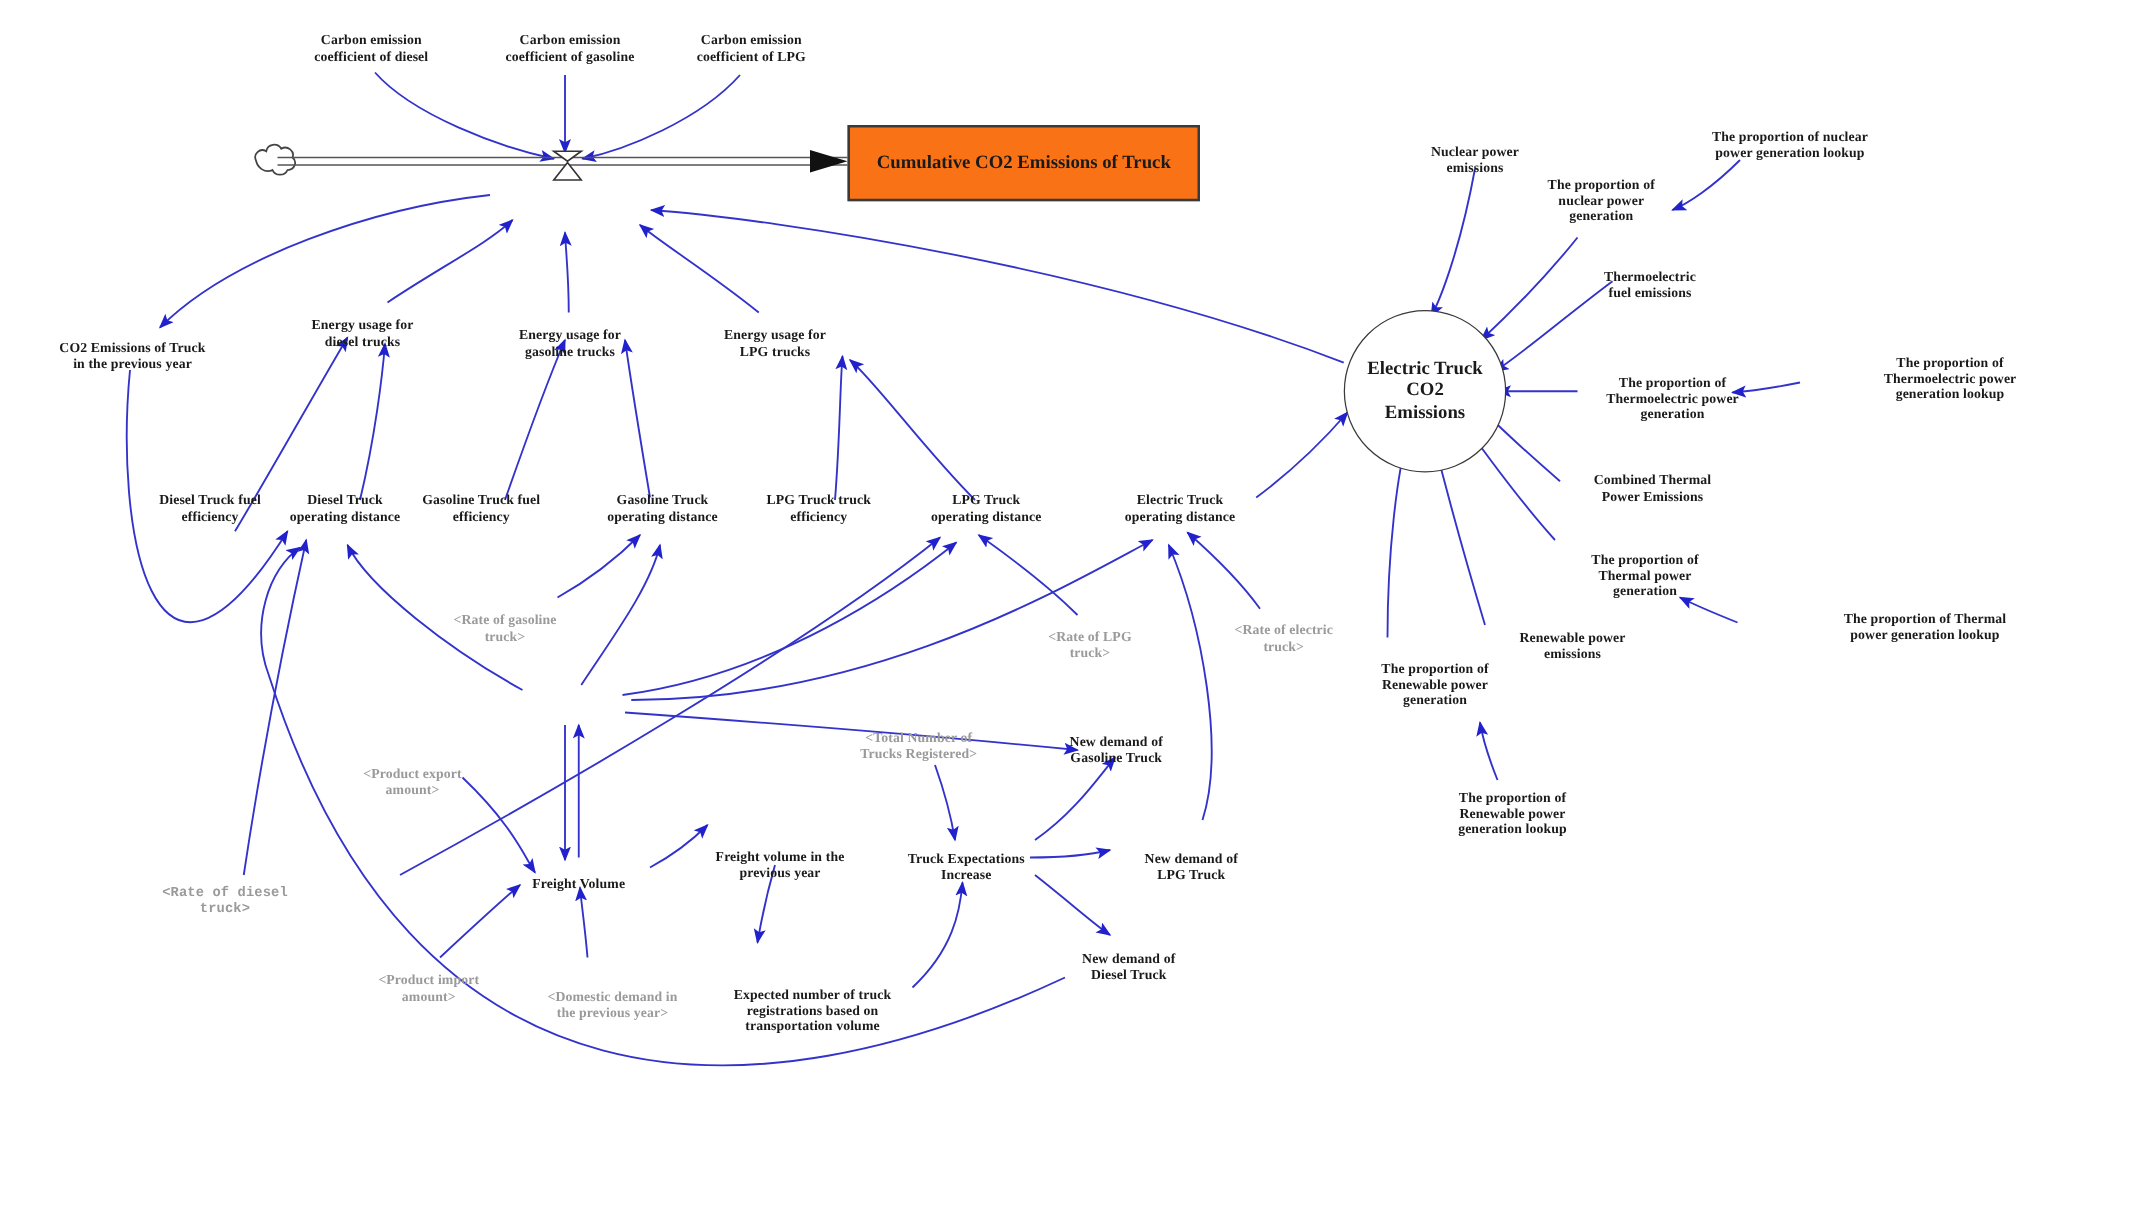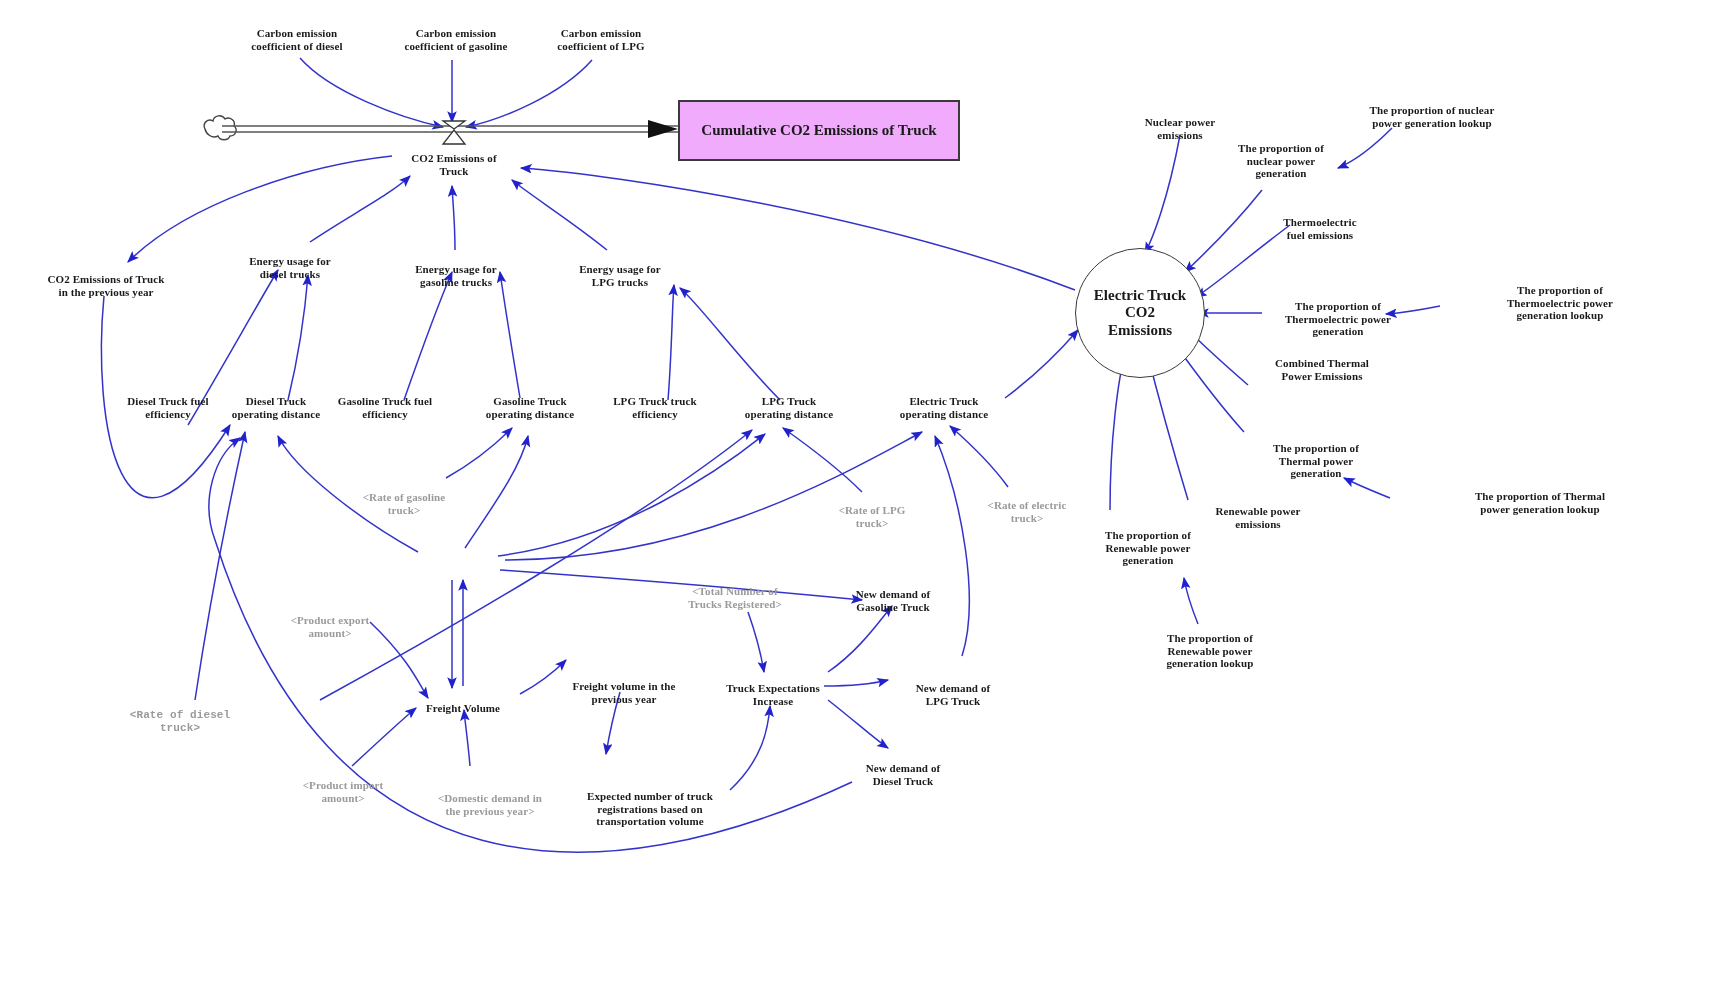--- a/index.html
+++ b/index.html
@@ -4,21 +4,21 @@
 <title>System Dynamics Diagram</title>
 <style>
   html,body{margin:0;padding:0;background:#ffffff;}
   #stage{position:relative;width:1715px;height:984px;background:#ffffff;overflow:hidden;
          font-family:"Liberation Serif","DejaVu Serif",serif;}
   svg.links{position:absolute;left:0;top:0;width:1715px;height:984px;overflow:visible;}
   .node{position:absolute;text-align:center;line-height:1.12;color:#1a1a1a;
         font-size:11px;font-weight:600;letter-spacing:0.1px;white-space:pre-line;
         transform:translate(-50%,-50%);}
   .node.shadow{color:#9a9a9a;font-weight:600;}
-  .stockbox{position:absolute;border:2px solid #3a3a3a;background:#f0abfc;
+  .stockbox{position:absolute;border:2px solid #3a3a3a;background:#f97316;
             display:flex;align-items:center;justify-content:center;text-align:center;
             font-size:15px;font-weight:600;color:#1a1a1a;box-sizing:border-box;}
   .circlenode{position:absolute;border:1.6px solid #3a3a3a;border-radius:50%;
               background:#ffffff;display:flex;align-items:center;justify-content:center;
               text-align:center;font-size:15px;font-weight:600;color:#1a1a1a;
               box-sizing:border-box;line-height:1.15;white-space:pre-line;}
 </style>
 </head>
 <body>
 
@@ -126,24 +126,20 @@
     <g>
       <path d="M443,121 L465,121 L454,129 z" fill="#ffffff" stroke="#333333" stroke-width="1.3"></path>
       <path d="M443,144 L465,144 L454,130 z" fill="#ffffff" stroke="#333333" stroke-width="1.3"></path>
     </g>
   </svg>
 
   <div class="stockbox" style="left:678px;top:100px;width:282px;height:61px;">
     <span>Cumulative CO2 Emissions of Truck</span>
   </div>
 
-  <div class="node" style="left:454px;top:158px;width:160px;">
-    <span>CO2 Emissions of
-Truck</span>
-  </div>
 
   <div class="circlenode" style="left:1075px;top:248px;width:130px;height:130px;">
     <span>Electric Truck
 CO2
 Emissions</span>
   </div>
 
   <div class="node" style="left:297px;top:33px;width:180px;">
     <span>Carbon emission
 coefficient of diesel</span></div>
@@ -249,21 +245,21 @@
   <div class="node" style="left:1338px;top:313px;width:180px;">
     <span>The proportion of
 Thermoelectric power
 generation</span></div>
 
   <div class="node" style="left:1560px;top:297px;width:180px;">
     <span>The proportion of
 Thermoelectric power
 generation lookup</span></div>
 
-  <div class="node" style="left:1322px;top:363px;width:160px;">
+  <div class="node" style="left:1322px;top:385px;width:160px;">
     <span>Combined Thermal
 Power Emissions</span></div>
 
   <div class="node" style="left:1316px;top:455px;width:150px;">
     <span>The proportion of
 Thermal power
 generation</span></div>
 
   <div class="node" style="left:1540px;top:496px;width:190px;">
     <span>The proportion of Thermal

